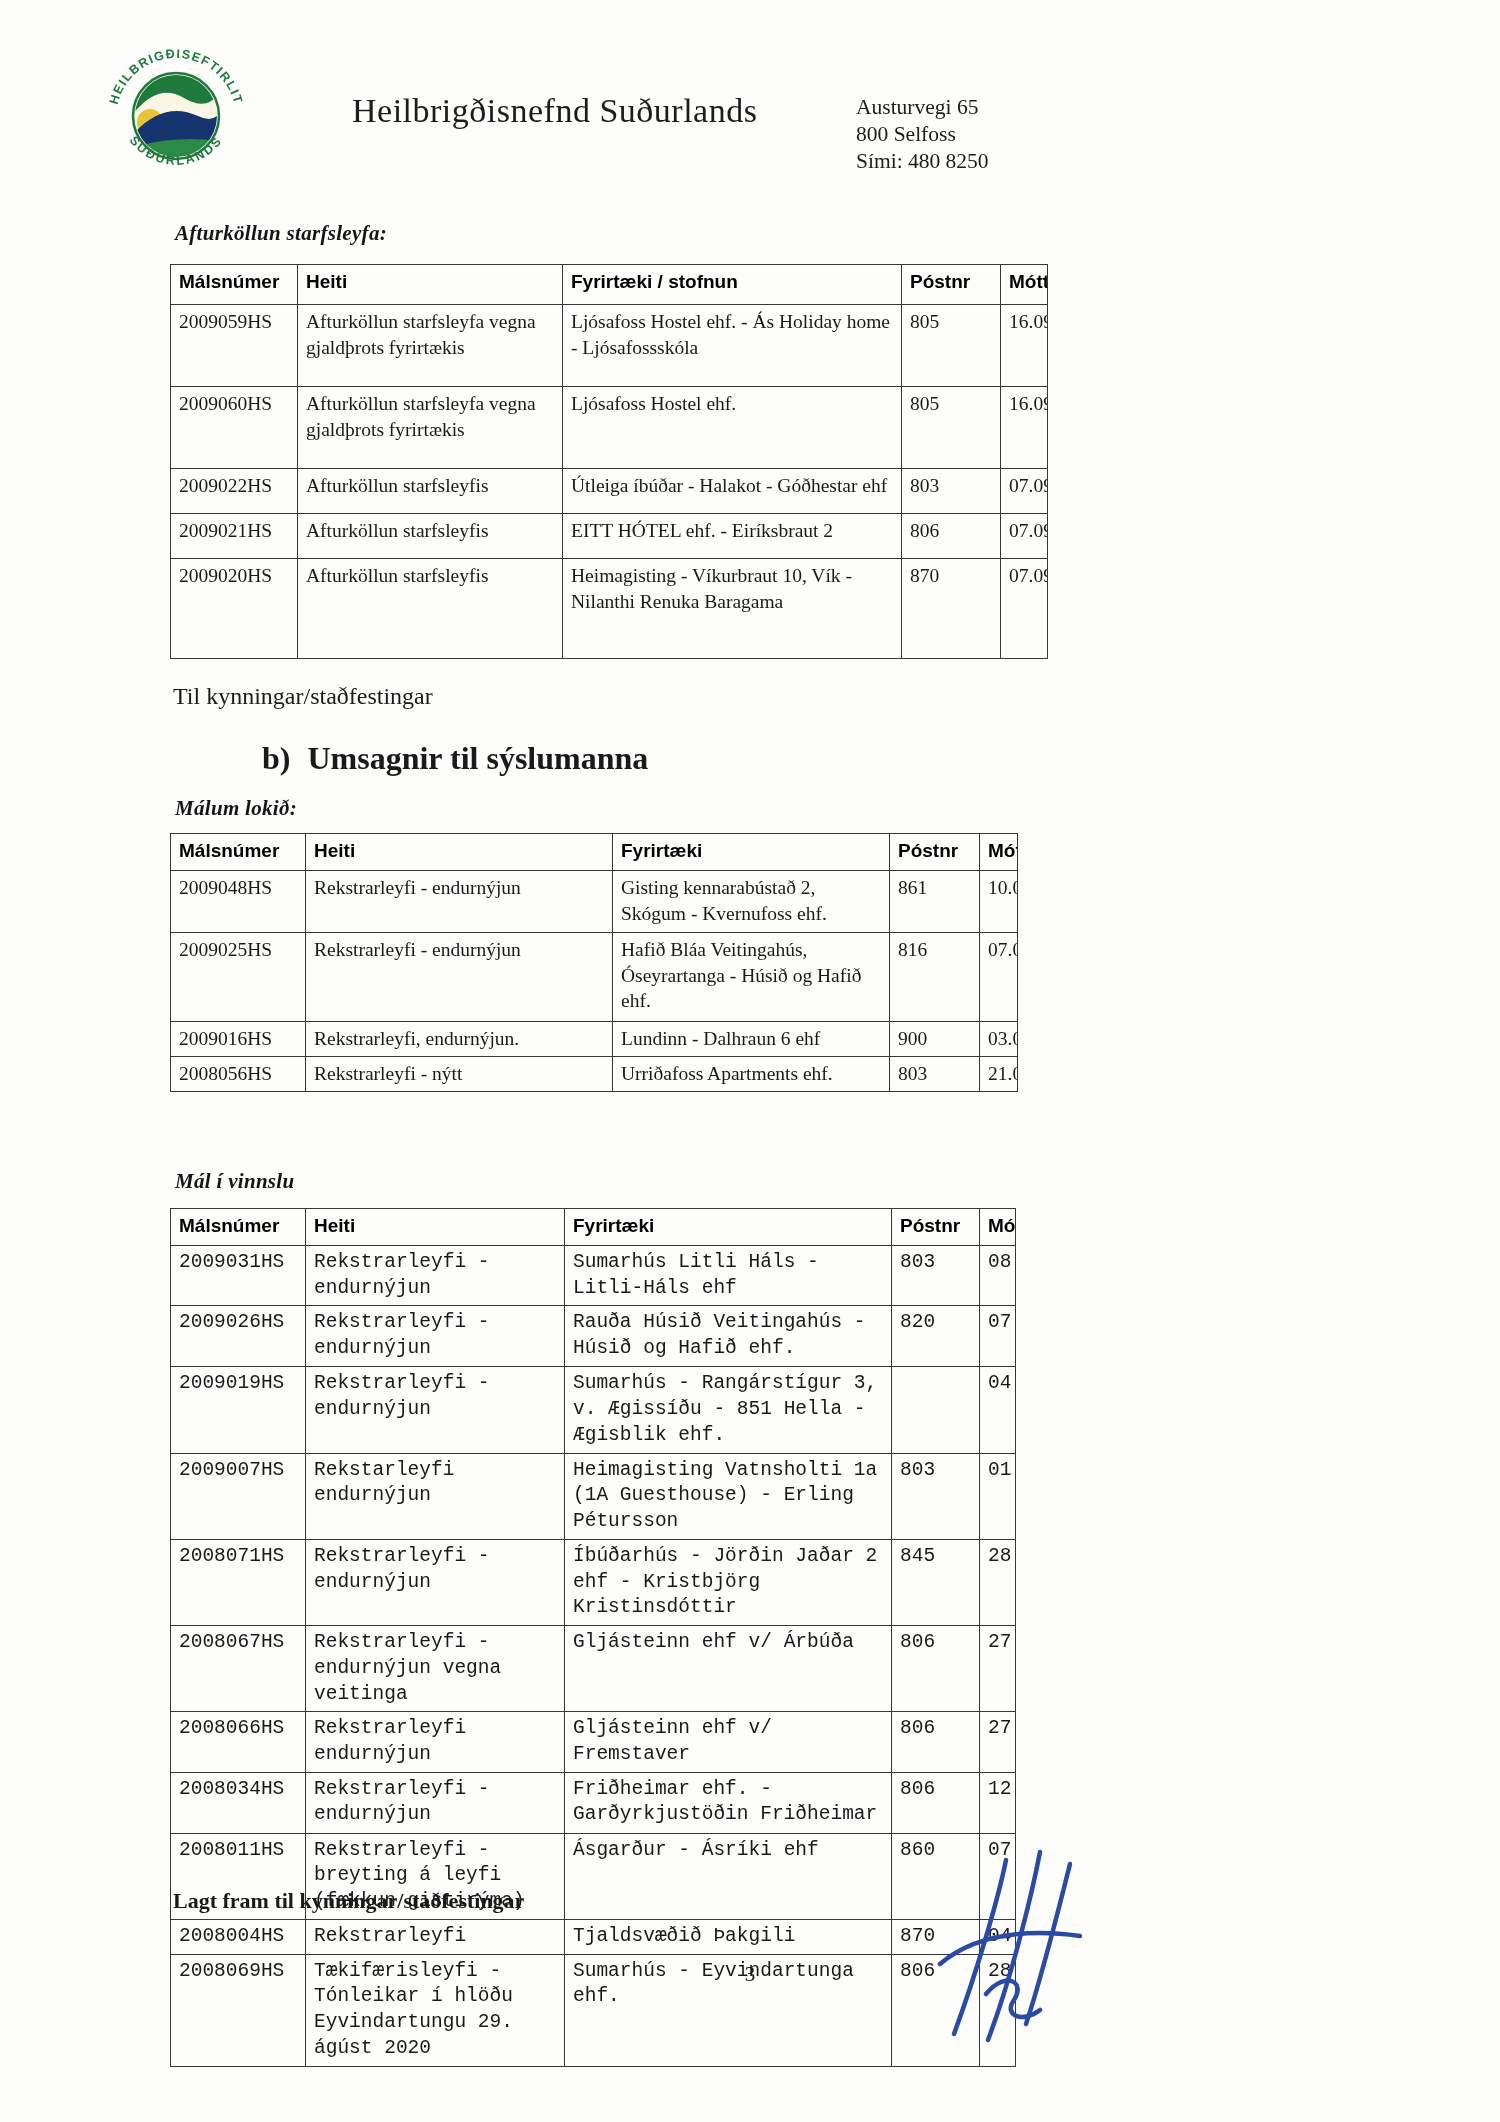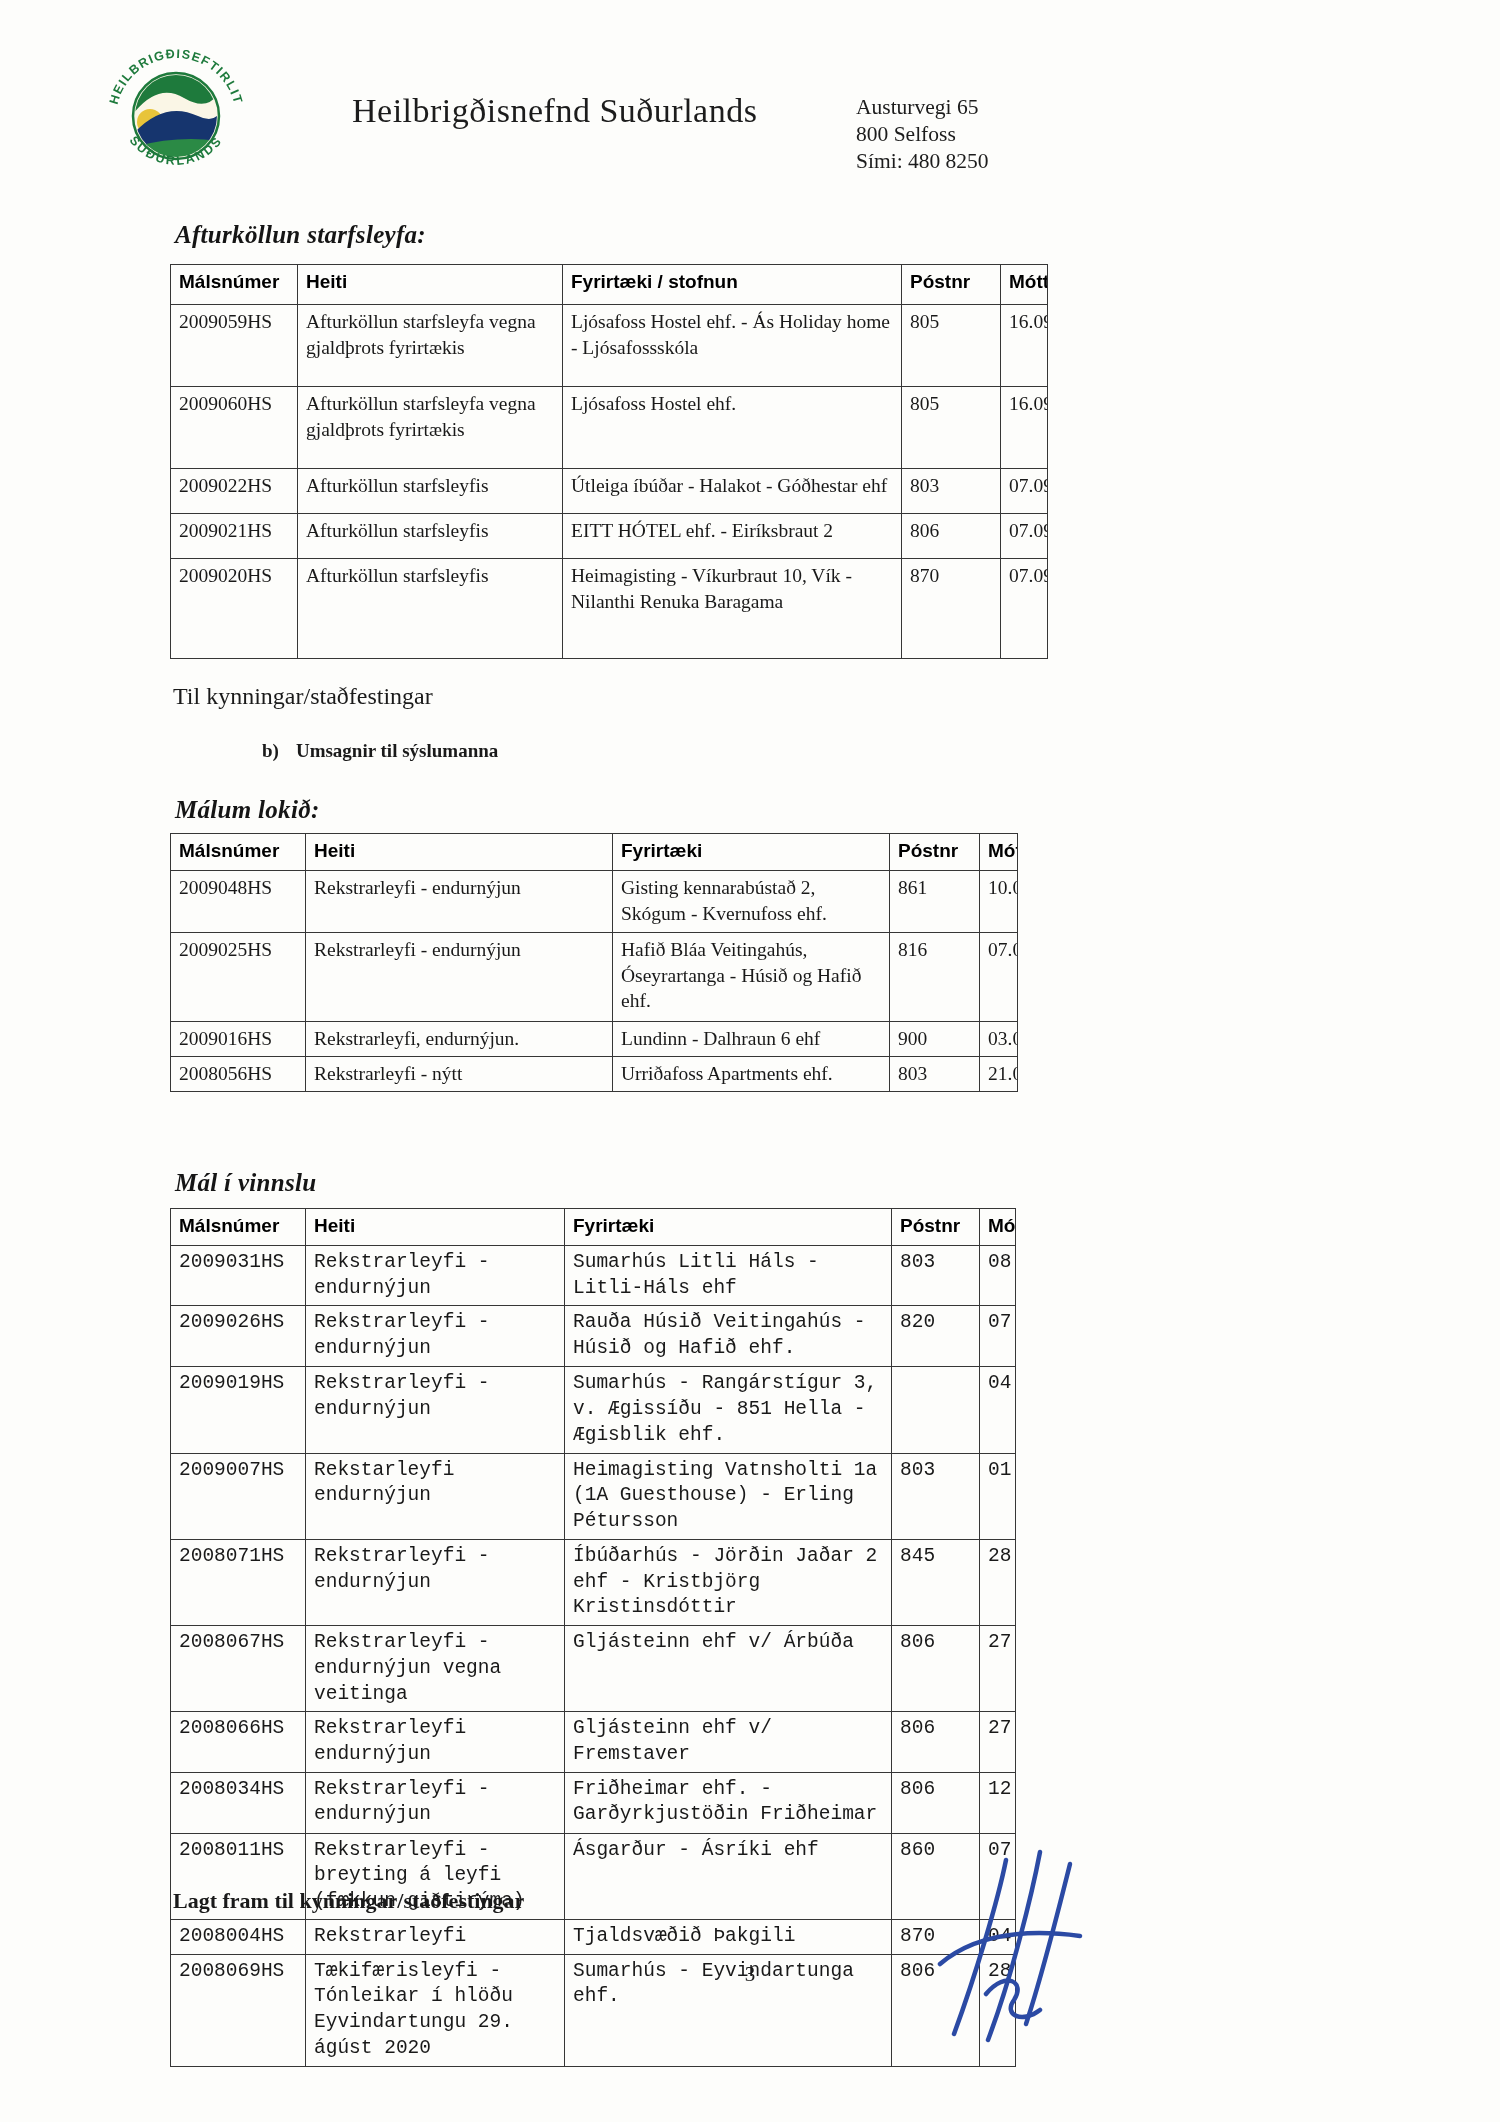--- a/index.html
+++ b/index.html
@@ -18,29 +18,29 @@
   .org-name {
     position: absolute; left: 352px; top: 92px;
     font-size: 34px; font-weight: 400; letter-spacing: 0.5px; color: #1c1c1c;
     margin: 0;
   }
   .address { position: absolute; left: 856px; top: 94px; font-size: 21.5px; line-height: 27px; color: #1c1c1c; }
 
   
   .sec-heading {
     position: absolute; left: 175px; margin: 0;
-    font-size: 25px; font-weight: 700; font-style: italic; color: #151515;
+    font-size: 21px; font-weight: 700; font-style: italic; color: #151515;
     letter-spacing: 0.3px;
   }
   #heading-revocations { top: 221px; }
   #heading-completed   { top: 796px; }
   #heading-inprogress  { top: 1169px; }
 
   .note    { position: absolute; left: 173px; top: 683px; font-size: 24px; }
-  .sub-line { position: absolute; left: 262px; top: 740px; font-size: 19px; font-weight: 700; }
+  .sub-line { position: absolute; left: 262px; top: 740px; font-size: 32px; font-weight: 700; }
   .sub-line .marker { margin-right: 17px; }
   .closing { position: absolute; left: 173px; top: 1888px; font-size: 22px; font-weight: 700; }
   .page-number { position: absolute; left: 0; top: 1962px; width: 1500px; text-align: center; font-size: 21px; }
 
   
   .doc-table { position: absolute; border-collapse: collapse; table-layout: fixed; }
   .doc-table th, .doc-table td {
     border: 1.6px solid #363636;
     vertical-align: top; text-align: left;
     padding: 4px 8px; overflow: hidden;

